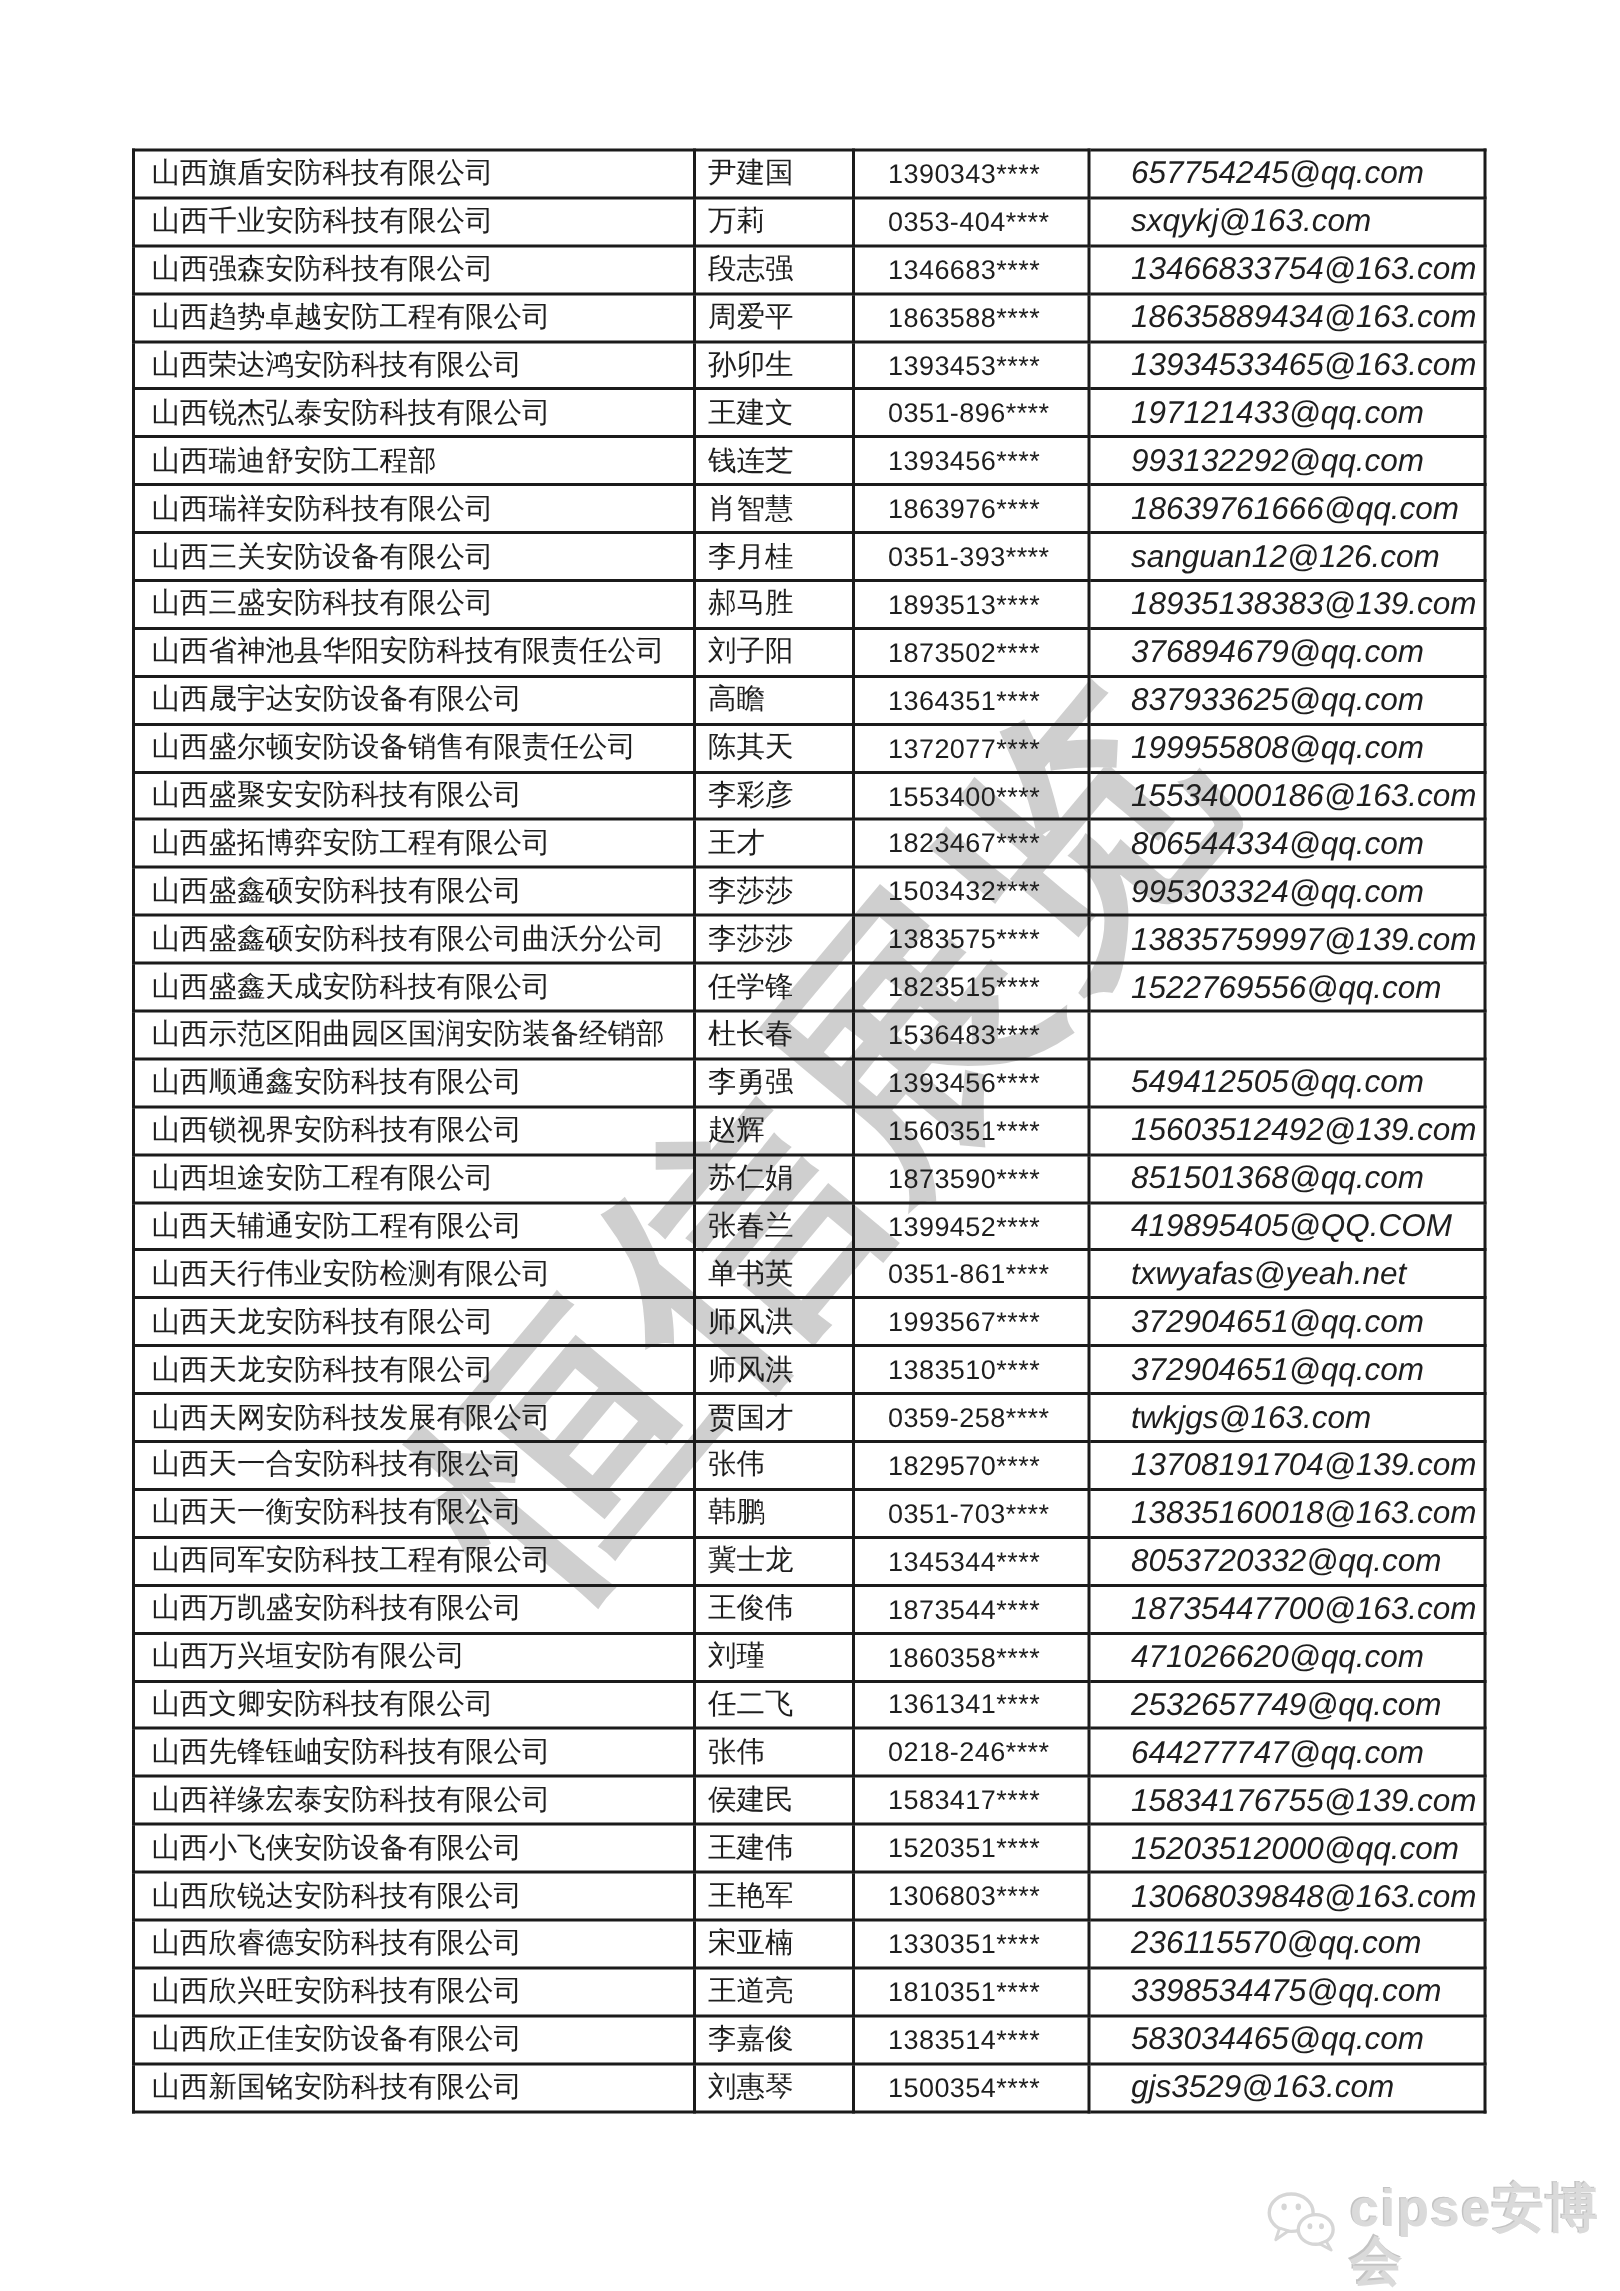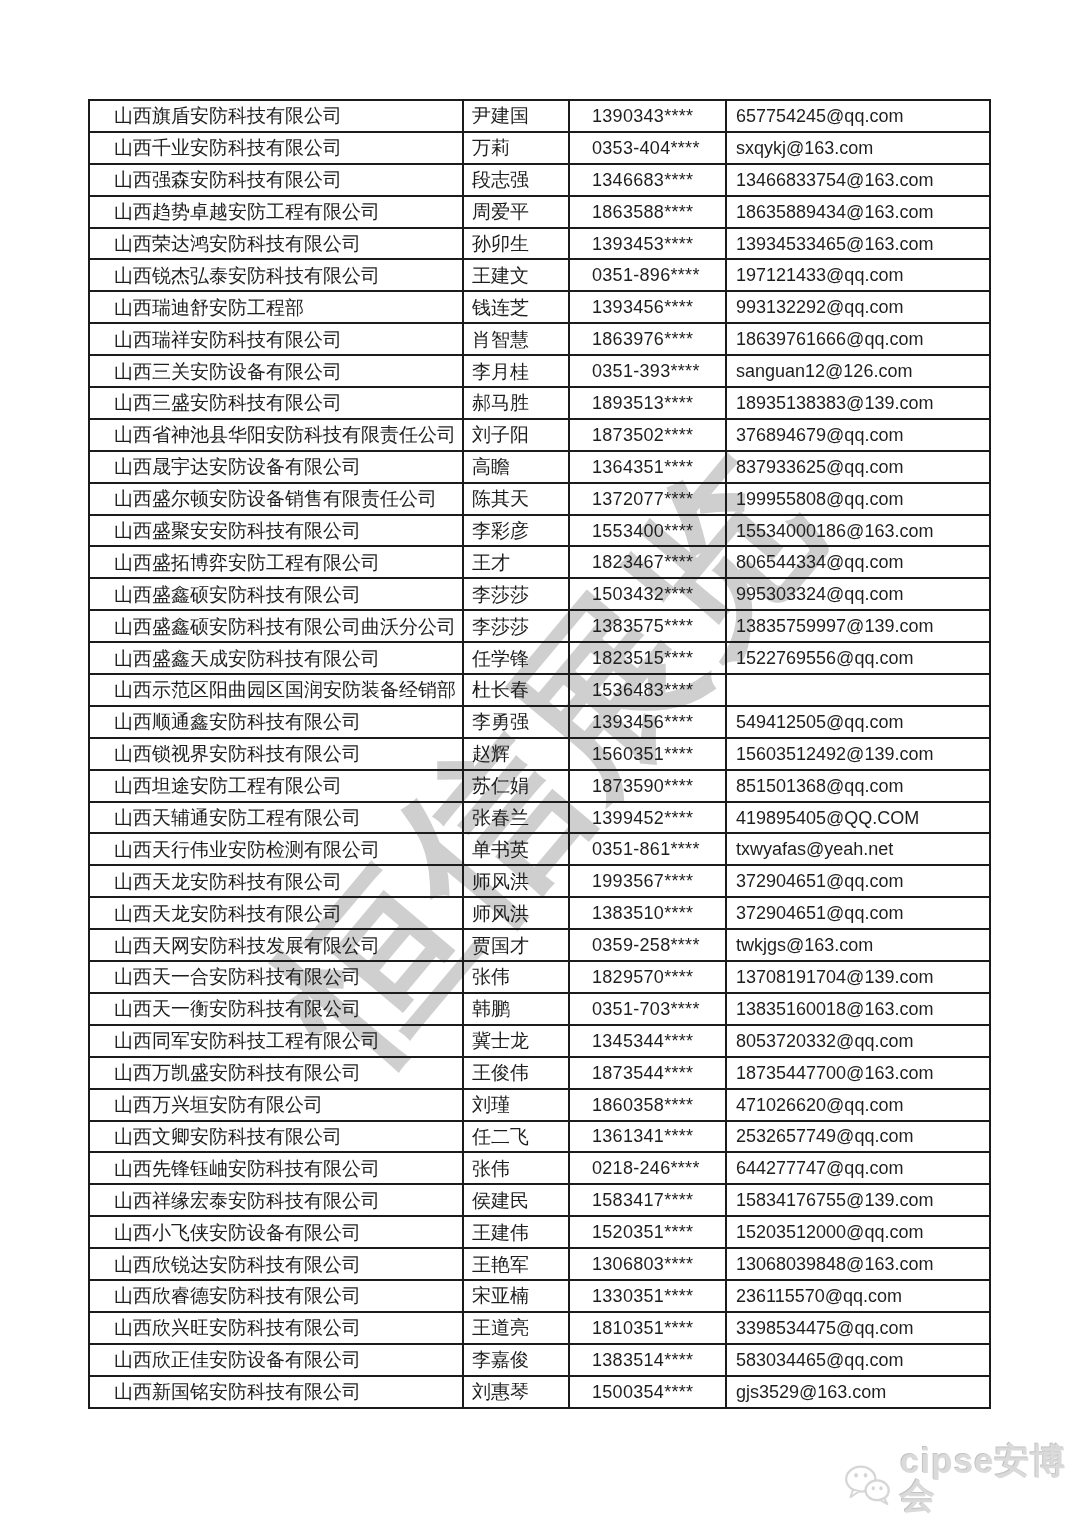--- a/index.html
+++ b/index.html
@@ -30,24 +30,24 @@
     box-sizing: border-box;
     padding: 0 4px;
     font-size: 18px;
     color: #1e1e1e;
     white-space: nowrap;
     overflow: hidden;
     background: transparent;
     vertical-align: middle;
     line-height: 1;
   }
-  .contact-table td.company { font-size: 19px; padding-left: 24px; }
+  .contact-table td.company { font-size: 19px; padding-left: 11px; }
   .contact-table td.contact { font-size: 19px; padding-left: 8px; }
   .contact-table td.phone   { font-size: 18px; padding-left: 22px; letter-spacing: 0.3px; }
-  .contact-table td.email   { font-size: 18px; padding-left: 9px; }
+  .contact-table td.email   { font-size: 21px; padding-left: 27px; font-style: italic; }
   
   .watermark {
     position: absolute;
     left: 130px;
     top: 560px;
     width: 840px;
     height: 400px;
     z-index: 1;
     display: flex;
     align-items: center;
@@ -62,21 +62,21 @@
     pointer-events: none;
     user-select: none;
   }
   
   .footer {
     position: absolute;
     left: 841px;
     top: 1455px;
     height: 58px;
     display: flex;
-    align-items: flex-end;
+    align-items: flex-start;
     z-index: 3;
   }
   .footer .wechat-icon {
     width: 62px;
     height: 54px;
     margin-right: 4px;
   }
   .footer .footer-text {
     font-size: 35px;
     font-weight: bold;

